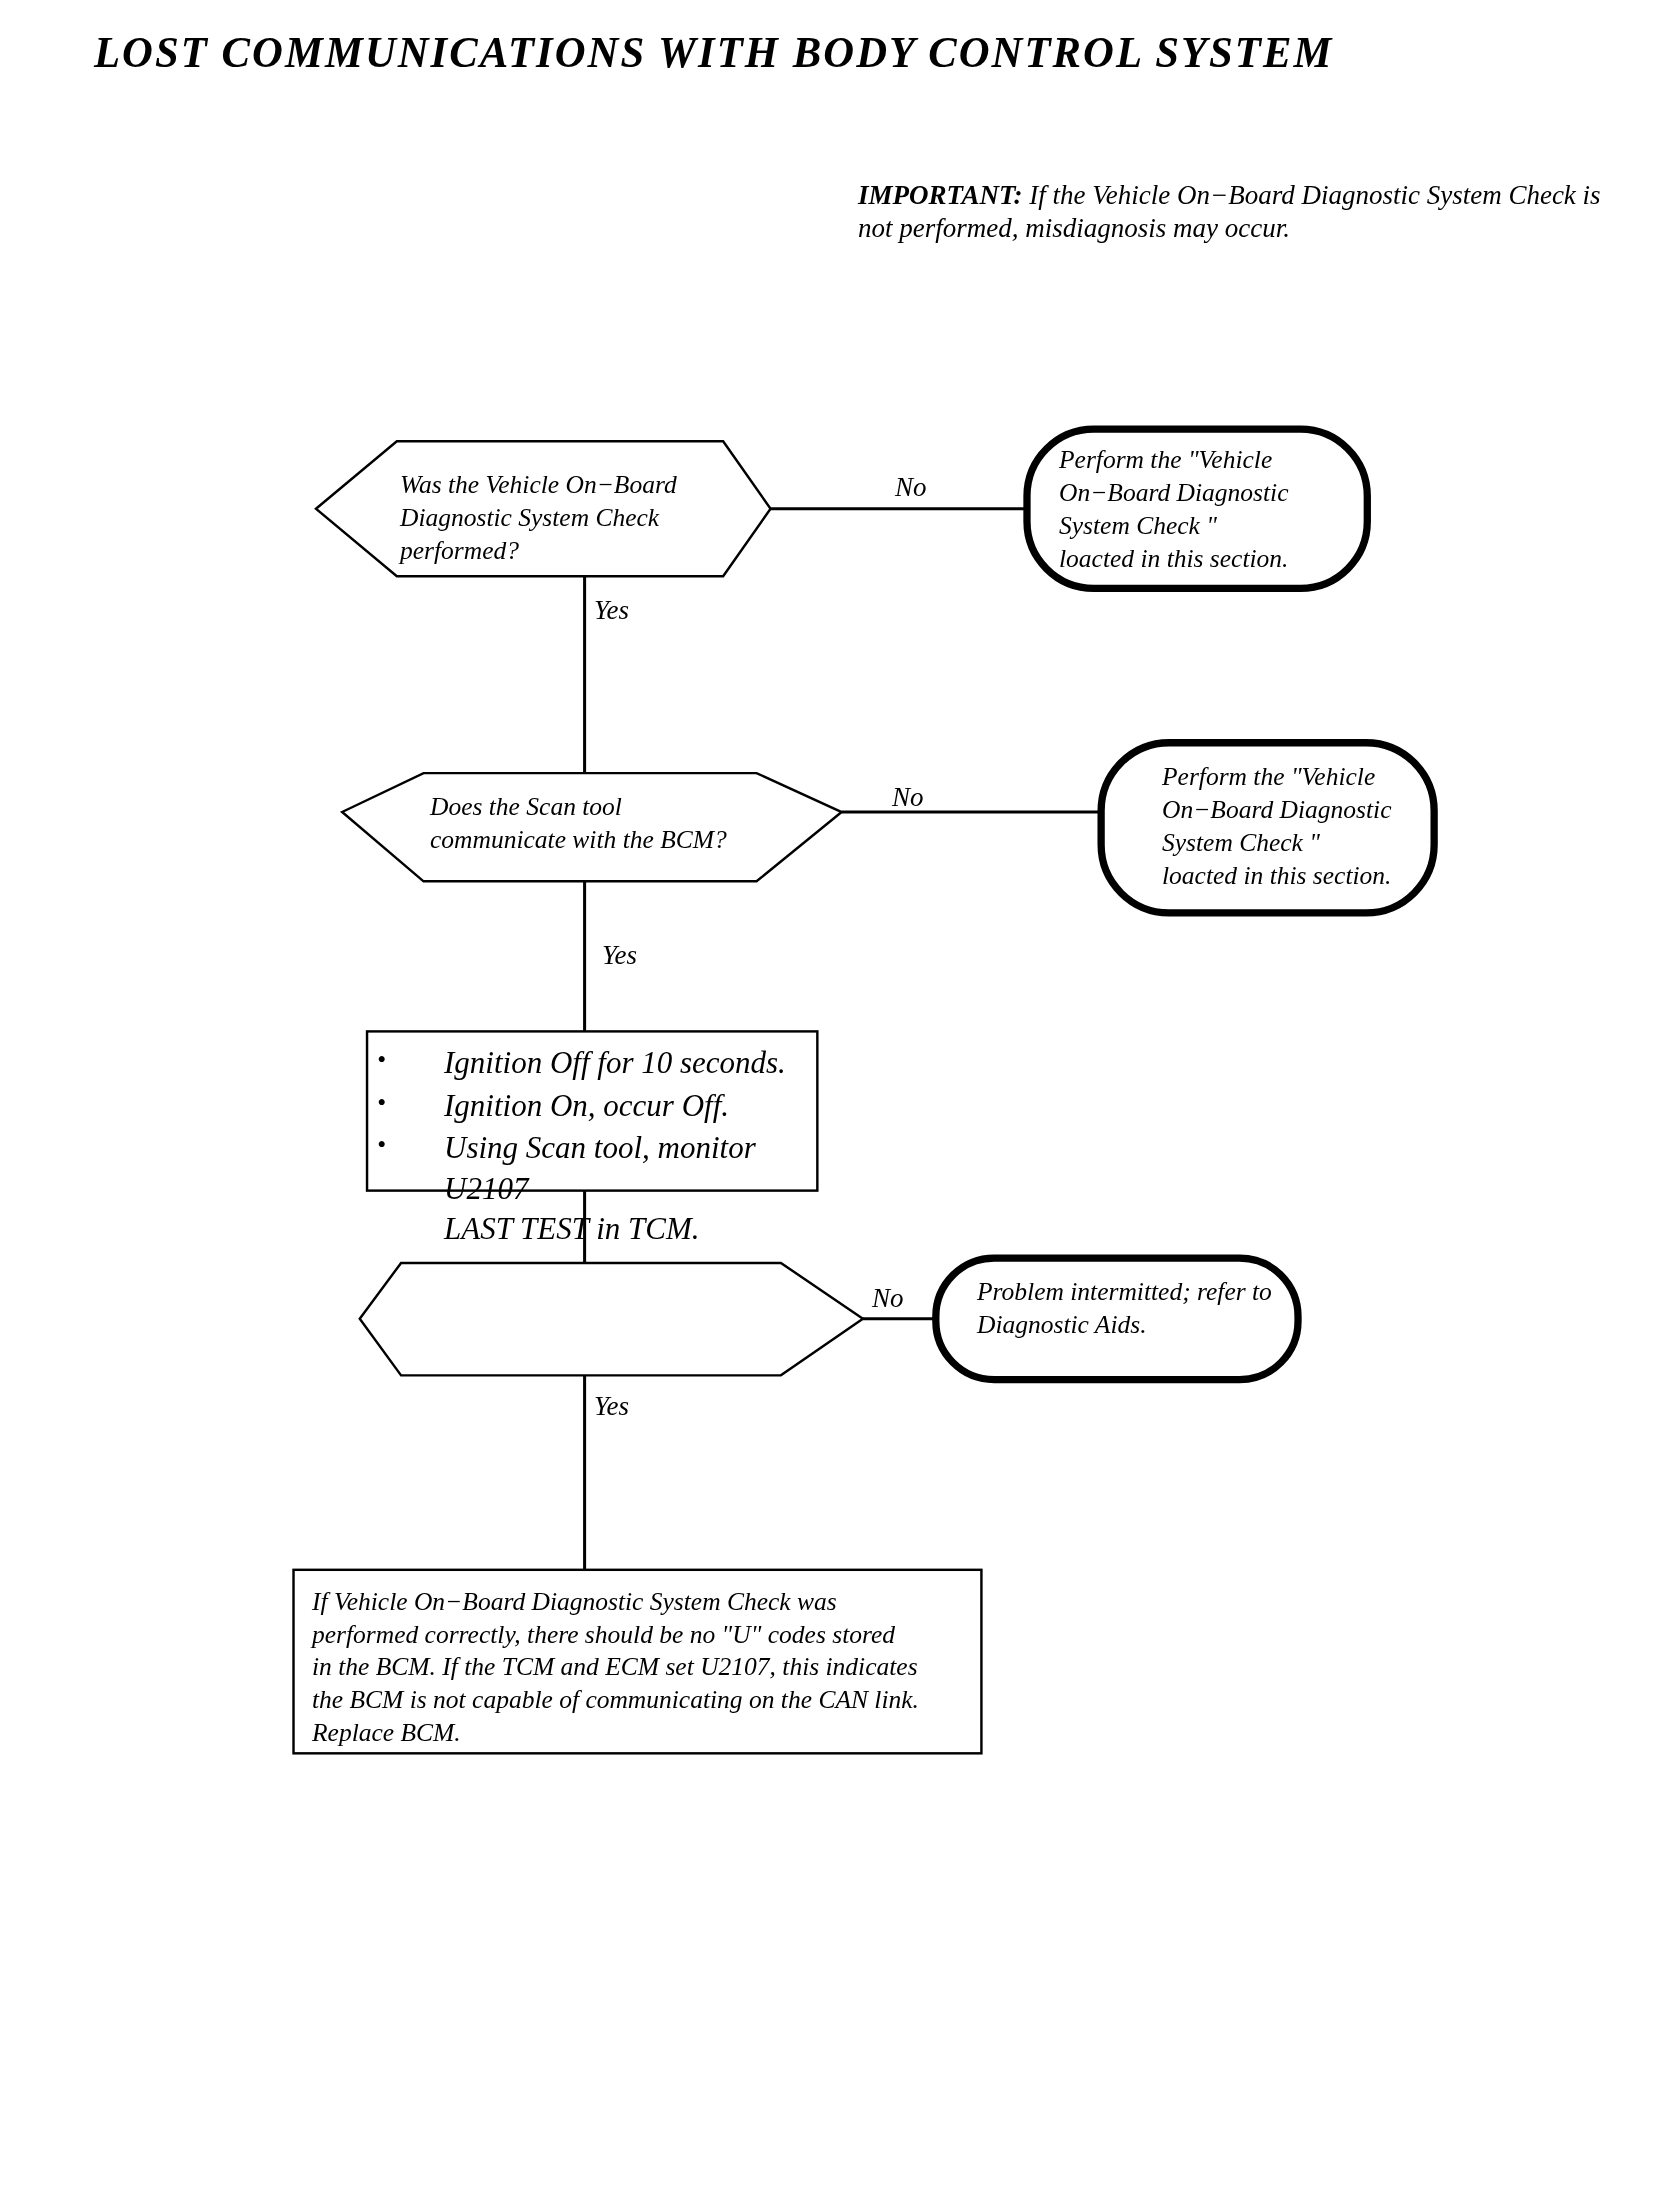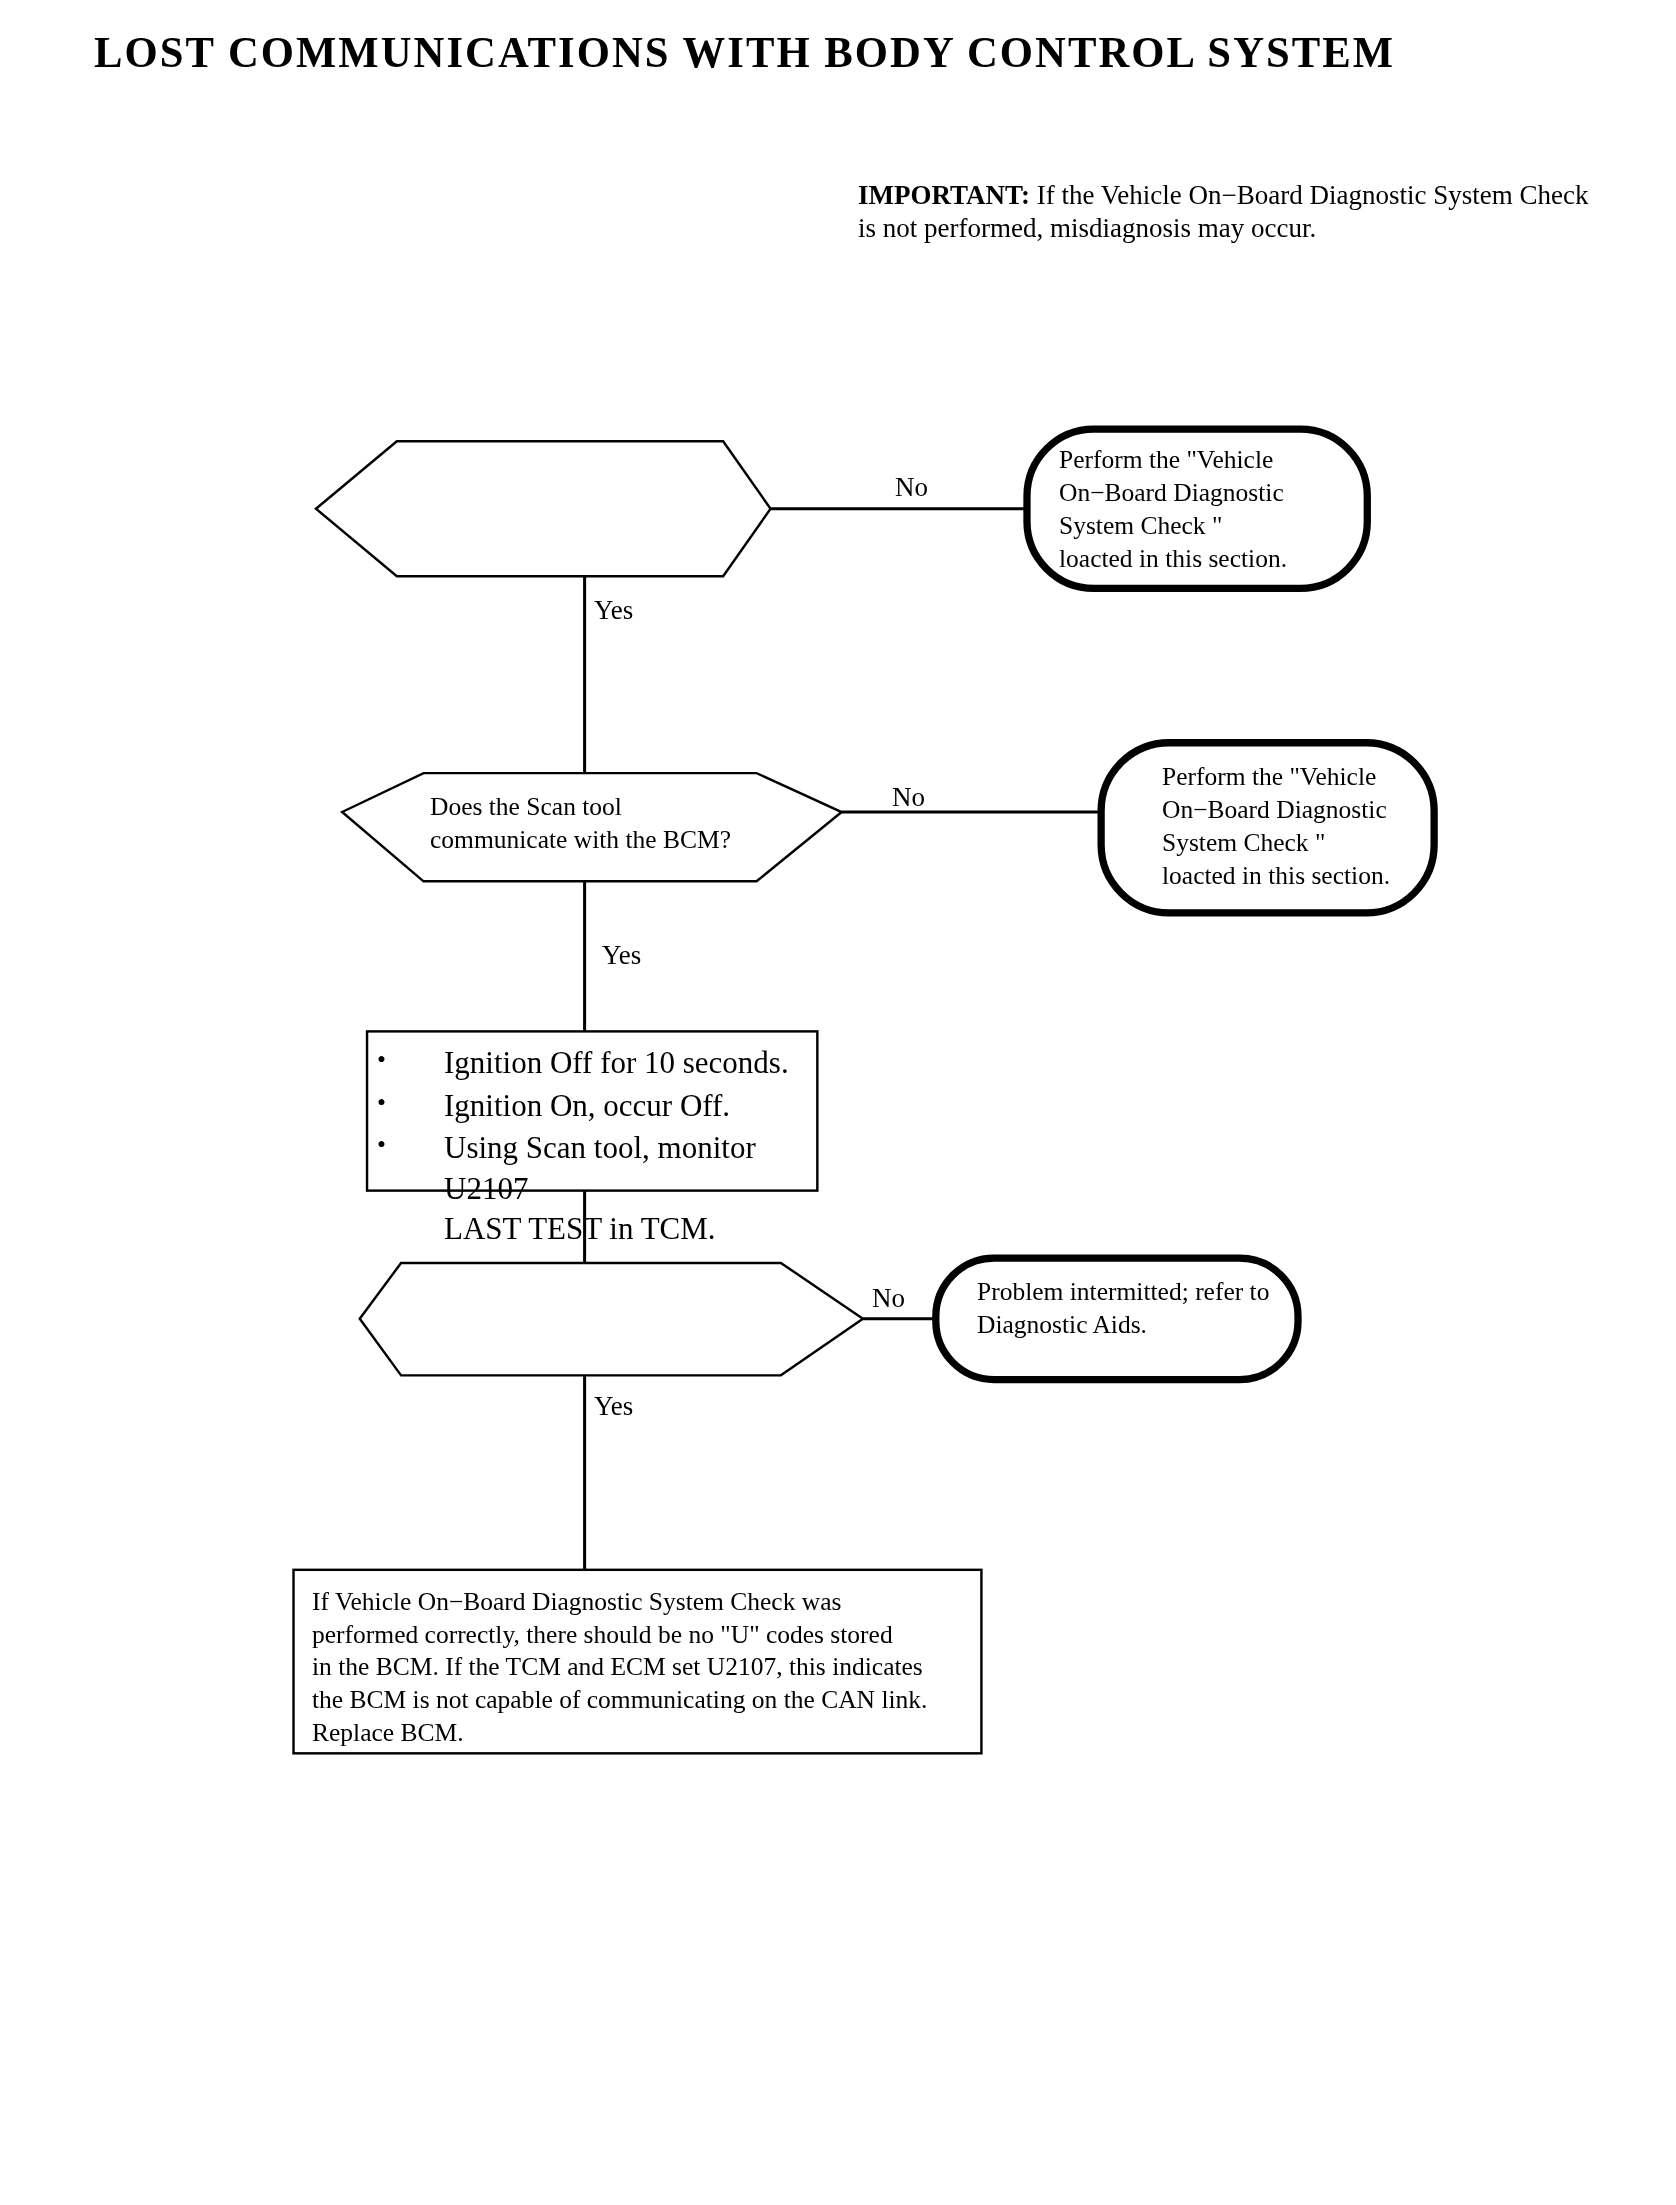--- a/index.html
+++ b/index.html
@@ -14,20 +14,21 @@
     position: relative;
     font-family: "Liberation Serif", "DejaVu Serif", serif;
     color: #000000;
     overflow: hidden;
   }
   .page {
     position: absolute;
     inset: 0;
     width: 1628px;
     height: 2205px;
+    font-style: italic;
   }
 
   
   #page-title {
     position: absolute;
     left: 94px;
     top: 30px;
     width: 1489px;
     font-family: "Liberation Serif", "DejaVu Serif", serif;
     font-weight: bold;
@@ -151,20 +152,23 @@
     <rect class="shape-outline-thick" x="1540" y="2070" rx="96" ry="96" width="596" height="200"></rect>
 
     <line class="connector" x1="1420" y1="2170" x2="1540" y2="2170"></line>
 
     <line class="connector" x1="962" y1="2263" x2="962" y2="2583"></line>
 
     <rect class="shape-outline-thin" x="483" y="2583" width="1132" height="302"></rect>
 
   </svg>
 
+  <div class="node-text" style="left:400px; top:468px; width:328px;">Was the Vehicle On−Board
+Diagnostic System Check
+performed?</div>
 
   <div class="node-text" style="left:1059px; top:443px; width:310px;">Perform the "Vehicle
 On−Board Diagnostic
 System Check "
 loacted in this section.</div>
 
   <div class="edge-label" style="left:895px; top:473px;">No</div>
 
   <div class="edge-label" style="left:594px; top:596px;">Yes</div>
 

